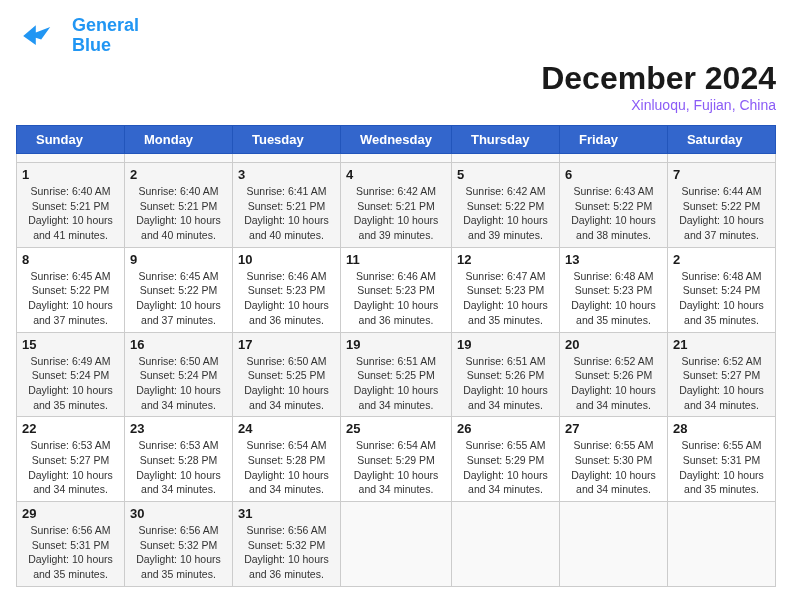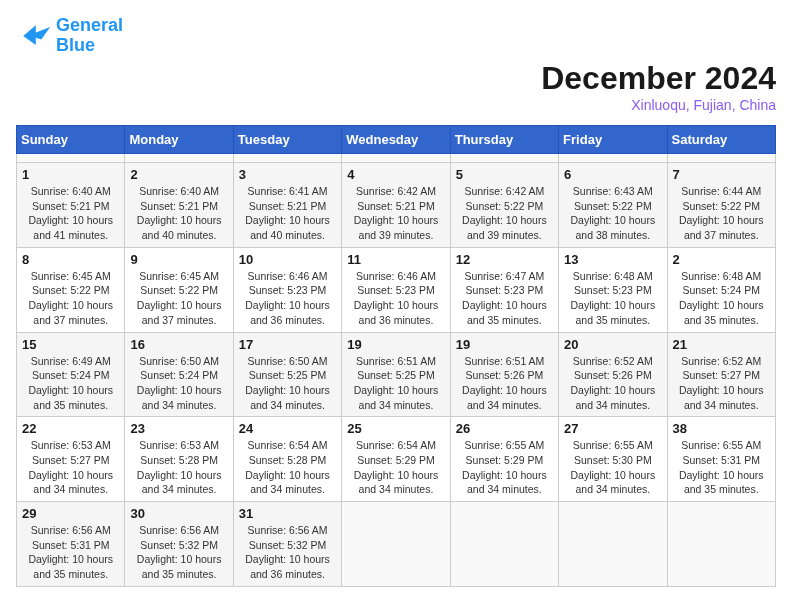--- a/index.html
+++ b/index.html
@@ -12,21 +12,21 @@
     }
     .header {
       display: flex;
       justify-content: space-between;
       align-items: flex-start;
       margin-bottom: 12px;
     }
     .logo {
       display: flex;
       align-items: center;
-      gap: 4px;
+      gap: 20px;
     }
     .logo-text {
       font-size: 18px;
       font-weight: bold;
       color: #1a1a1a;
       line-height: 1.1;
     }
     .logo-text span {
       color: #2196F3;
     }
@@ -48,21 +48,21 @@
       color: #8b5cf6;
     }
     .calendar {
       width: 100%;
       border-collapse: collapse;
       font-size: 11px;
     }
     .calendar th {
       background: #3366CC;
       color: #fff;
-      padding: 6px 4px;
+      padding: 6px 19px;
       text-align: left;
       font-size: 13px;
       font-weight: bold;
       border: 1px solid #2255BB;
     }
     .calendar td {
       border: 1px solid #ccc;
       vertical-align: top;
       padding: 4px 5px;
       width: 108px;
@@ -321,21 +321,21 @@
 and 34 minutes.</div>
         </td>
         <td>
           <span class="day-num">27</span>
           <div class="day-info" style="white-space: pre-line;">Sunrise: 6:55 AM
 Sunset: 5:30 PM
 Daylight: 10 hours
 and 34 minutes.</div>
         </td>
         <td>
-          <span class="day-num">38</span>
+          <span class="day-num">28</span>
           <div class="day-info" style="white-space: pre-line;">Sunrise: 6:55 AM
 Sunset: 5:31 PM
 Daylight: 10 hours
 and 35 minutes.</div>
         </td>
       </tr>
       <tr>
         <td>
           <span class="day-num">29</span>
           <div class="day-info" style="white-space: pre-line;">Sunrise: 6:56 AM

